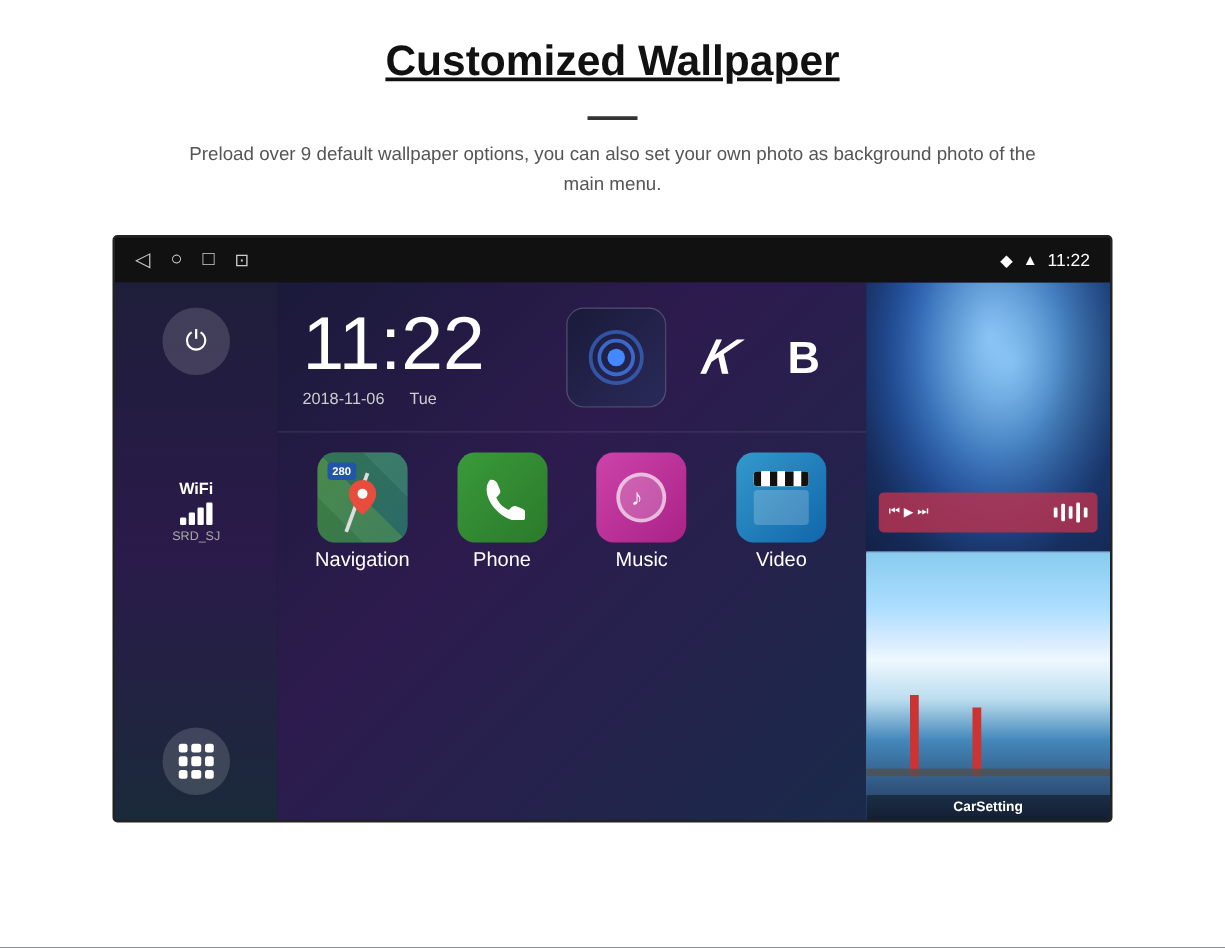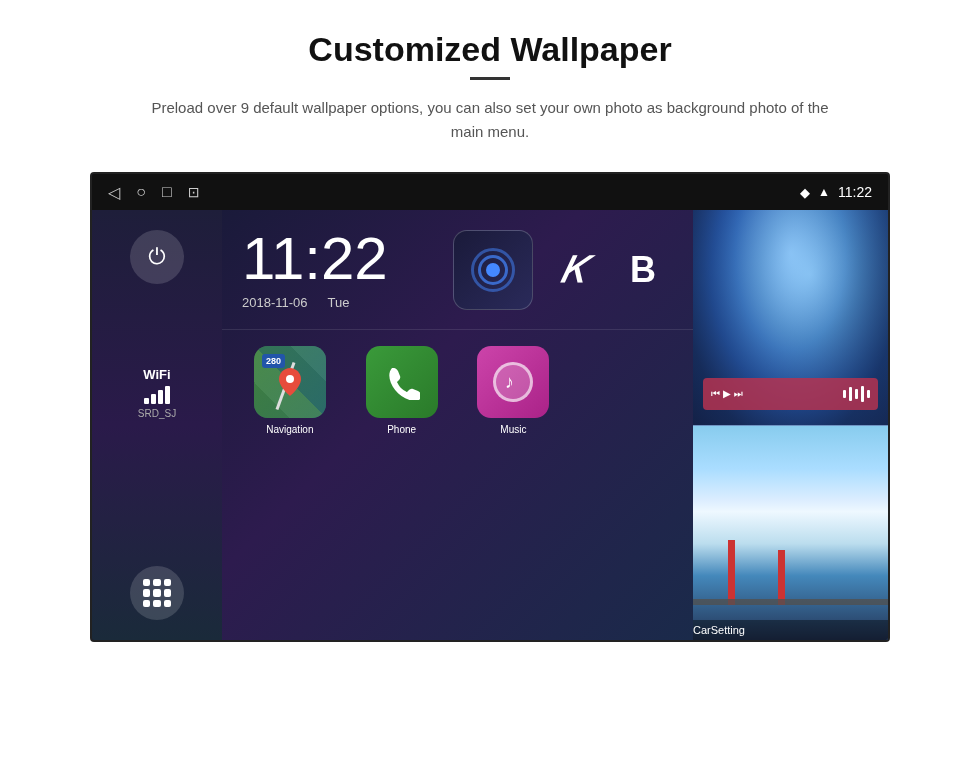--- a/index.html
+++ b/index.html
@@ -17,22 +17,23 @@
       display: flex;
       flex-direction: column;
       align-items: center;
       padding: 30px 60px 20px;
     }
 
     .page-title {
       font-size: 34px;
       font-weight: 800;
       color: #111;
-      margin-bottom: 8px;
+      margin-bottom: 24px;
       text-align: center;
+      text-decoration: underline;
     }
 
     .title-divider {
       width: 40px;
       height: 3px;
       background: #333;
       margin: 0 auto 16px;
     }
 
     .page-description {
@@ -209,21 +210,21 @@
       display: flex;
       align-items: center;
       justify-content: center;
       font-size: 28px;
       position: relative;
       overflow: hidden;
     }
 
     .app-label {
       color: #fff;
-      font-size: 10px;
+      font-size: 16px;
       text-align: center;
     }
 
     
     .app-grid {
       display: grid;
       grid-template-columns: repeat(4, 1fr);
       gap: 16px;
       padding: 16px 20px;
       flex: 1;
@@ -313,21 +314,23 @@
     }
 
     
     .carsetting-label-bar {
       position: absolute;
       bottom: 0;
       width: 100%;
       background: rgba(0,0,0,0.4);
       color: #fff;
       font-size: 11px;
+      text-align: center;
       padding: 4px 0;
+      font-weight: bold;
     }
 
     
     .music-icon-inner {
       width: 40px;
       height: 40px;
       border-radius: 50%;
       background: rgba(255,255,255,0.2);
       border: 3px solid rgba(255,255,255,0.6);
       display: flex;
@@ -547,20 +550,37 @@
                 <svg width="22" height="22" viewBox="0 0 22 22">
                   <text x="3" y="17" font-size="18" fill="white">♪</text>
                 </svg>
               </div>
             </div>
             <span class="app-label">Music</span>
           </div>
 
 
 
+          <div class="app-icon-wrap">
+            <div class="app-icon video-app-bg">
+              <div class="video-clap">
+                <div class="video-clap-top">
+                  <div class="clap-stripe"></div>
+                  <div class="clap-stripe" style="background:#fff"></div>
+                  <div class="clap-stripe"></div>
+                  <div class="clap-stripe" style="background:#fff"></div>
+                  <div class="clap-stripe"></div>
+                  <div class="clap-stripe" style="background:#fff"></div>
+                  <div class="clap-stripe"></div>
+                </div>
+                <div class="video-clap-body"></div>
+              </div>
+            </div>
+            <span class="app-label">Video</span>
+          </div>
 
         </div>
       </div>
 
       <div class="wallpaper-panel">
 
         <div class="wallpaper-thumb wallpaper-top">
           <div class="wallpaper-top-content"></div>
 
           <div style="position:absolute;inset:0;background:radial-gradient(ellipse at 50% 20%, rgba(150,200,255,0.6) 0%, rgba(50,100,180,0.4) 40%, rgba(20,40,80,0.7) 80%);"></div>

